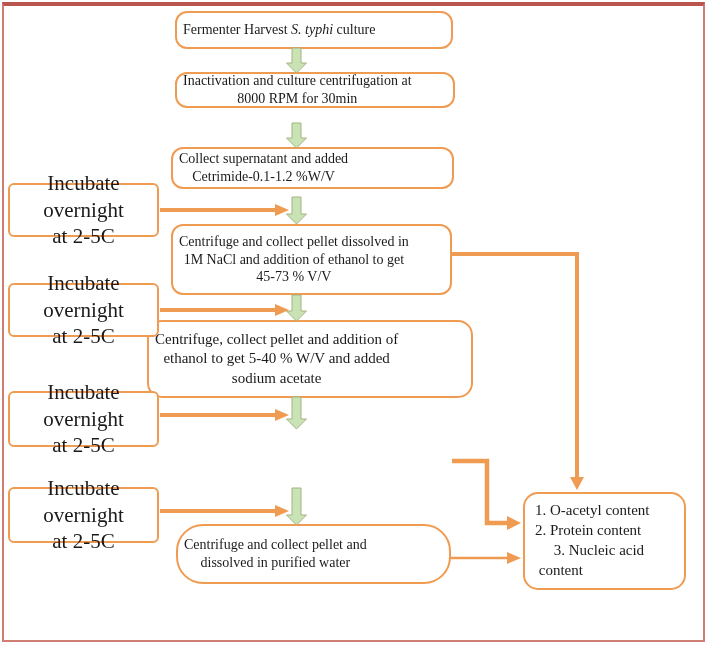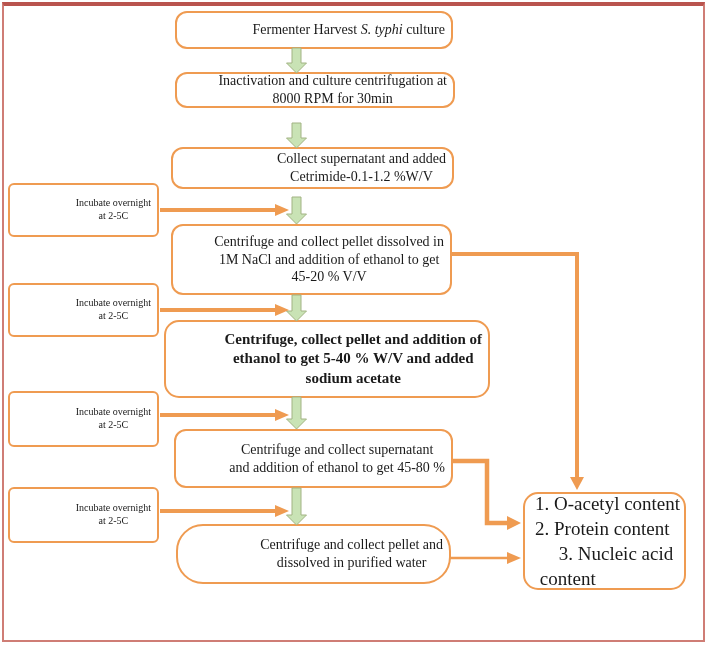--- a/index.html
+++ b/index.html
@@ -18,28 +18,28 @@
   }
   .frame{
     position:absolute;left:2px;top:2px;width:703px;height:640px;
     border:2px solid var(--frame-side);
     border-top:4px solid var(--frame-top);
     pointer-events:none;box-sizing:border-box;
   }
   .box{
     position:absolute;box-sizing:border-box;
     border:2px solid var(--orange);border-radius:12px;background:#fff;
-    display:flex;align-items:center;justify-content:flex-end;
+    display:flex;align-items:center;justify-content:flex-start;
     text-align:center;font-size:14px;line-height:1.28;
     white-space:pre-line;z-index:2;padding:12px 6px;
   }
   .box.wide{border-radius:15px;font-size:15px;}
-  .box.side{font-size:10px;border-radius:6px;}
+  .box.side{font-size:21px;border-radius:6px;}
   .box.results{
-    border-radius:15px;font-size:19px;line-height:1.32;
+    border-radius:15px;font-size:15px;line-height:1.32;
     justify-content:flex-start;text-align:left;
     white-space:pre-wrap;padding:4px 2px 4px 10px;
   }
   .overlay{position:absolute;left:0;top:0;z-index:3;pointer-events:none;}
   .garrow{fill:var(--green-fill);stroke:var(--green-stroke);stroke-width:1;}
   .oline{stroke:var(--orange);fill:none;}
   .ohead{fill:var(--orange);stroke:none;}
   .it{font-style:italic;}
 </style>
 </head>
@@ -54,28 +54,26 @@
   </div>
 
   <div class="box" style="left:175px;top:72px;width:280px;height:36px;">Inactivation and culture centrifugation at
 8000 RPM for 30min</div>
 
   <div class="box" style="left:171px;top:147px;width:283px;height:42px;">Collect supernatant and added
 Cetrimide-0.1-1.2 %W/V</div>
 
   <div class="box" style="left:171px;top:224px;width:281px;height:71px;">Centrifuge and collect pellet dissolved in
 1M NaCl and addition of ethanol to get
-45-20 % V/V</div>
+45-73 % V/V</div>
 
-  <div class="box wide" style="left:164px;top:320px;width:326px;height:78px;font-weight:bold;">Centrifuge, collect pellet and addition of
+  <div class="box wide" style="left:147px;top:320px;width:326px;height:78px;">Centrifuge, collect pellet and addition of
 ethanol to get 5-40 % W/V and added
 sodium acetate</div>
 
-  <div class="box" style="left:174px;top:429px;width:279px;height:59px;">Centrifuge and collect supernatant
-and addition of ethanol to get 45-80 %</div>
 
   <div class="box" style="left:176px;top:524px;width:275px;height:60px;border-radius:27px;">Centrifuge and collect pellet and
 dissolved in purified water</div>
 
   <div class="box side" style="left:8px;top:183px;width:151px;height:54px;">Incubate overnight
 at 2-5C</div>
   <div class="box side" style="left:8px;top:283px;width:151px;height:54px;">Incubate overnight
 at 2-5C</div>
   <div class="box side" style="left:8px;top:391px;width:151px;height:56px;">Incubate overnight
 at 2-5C</div>

